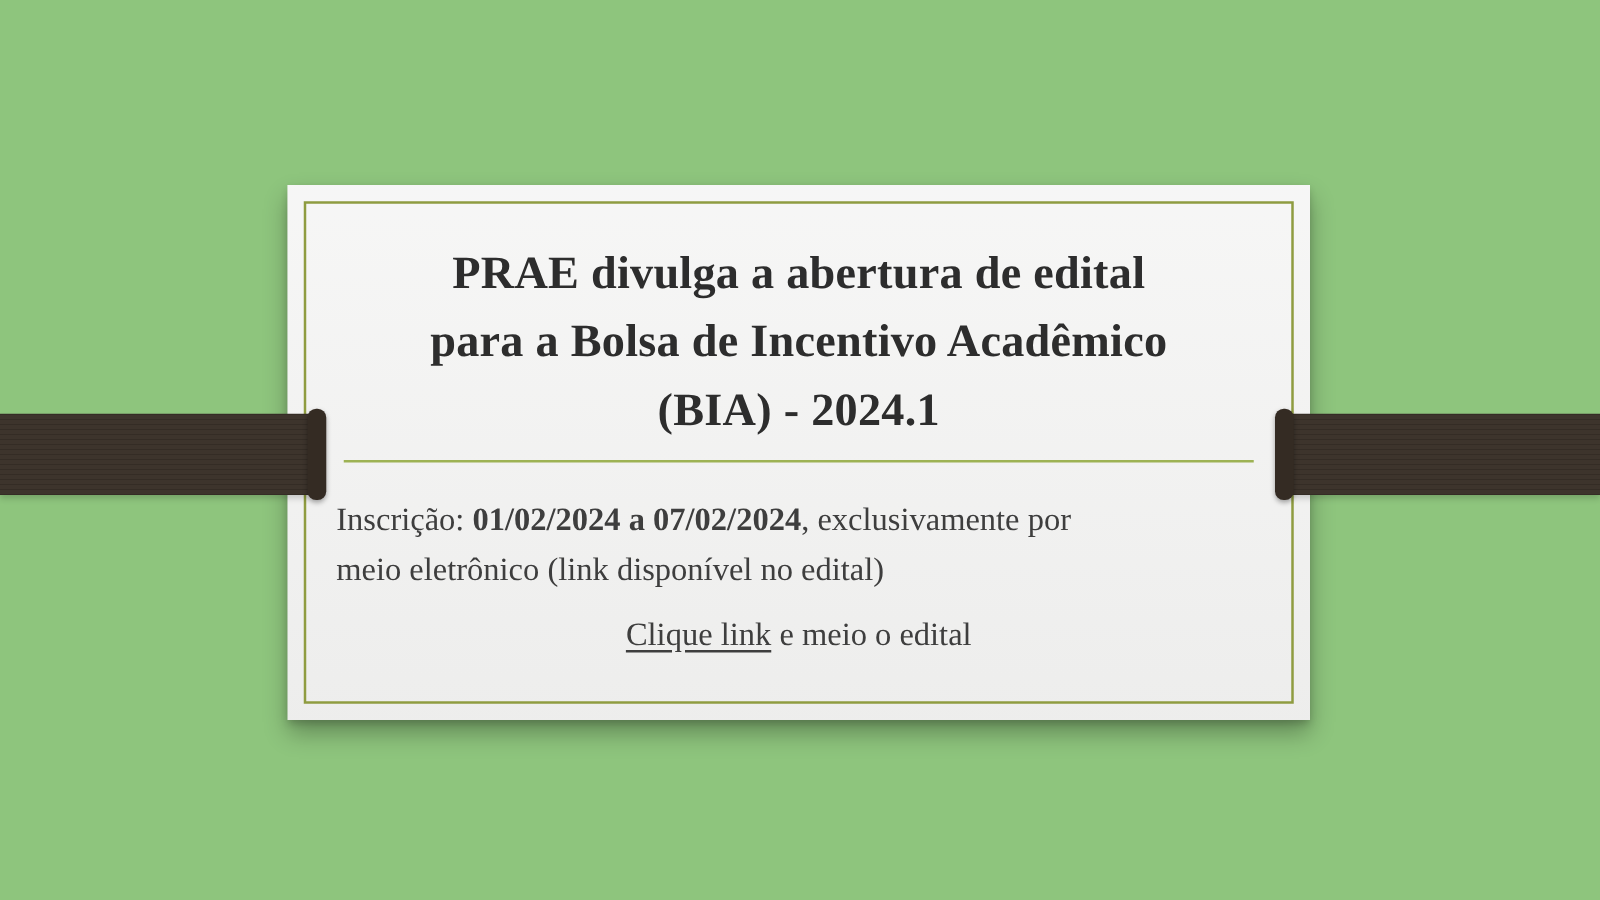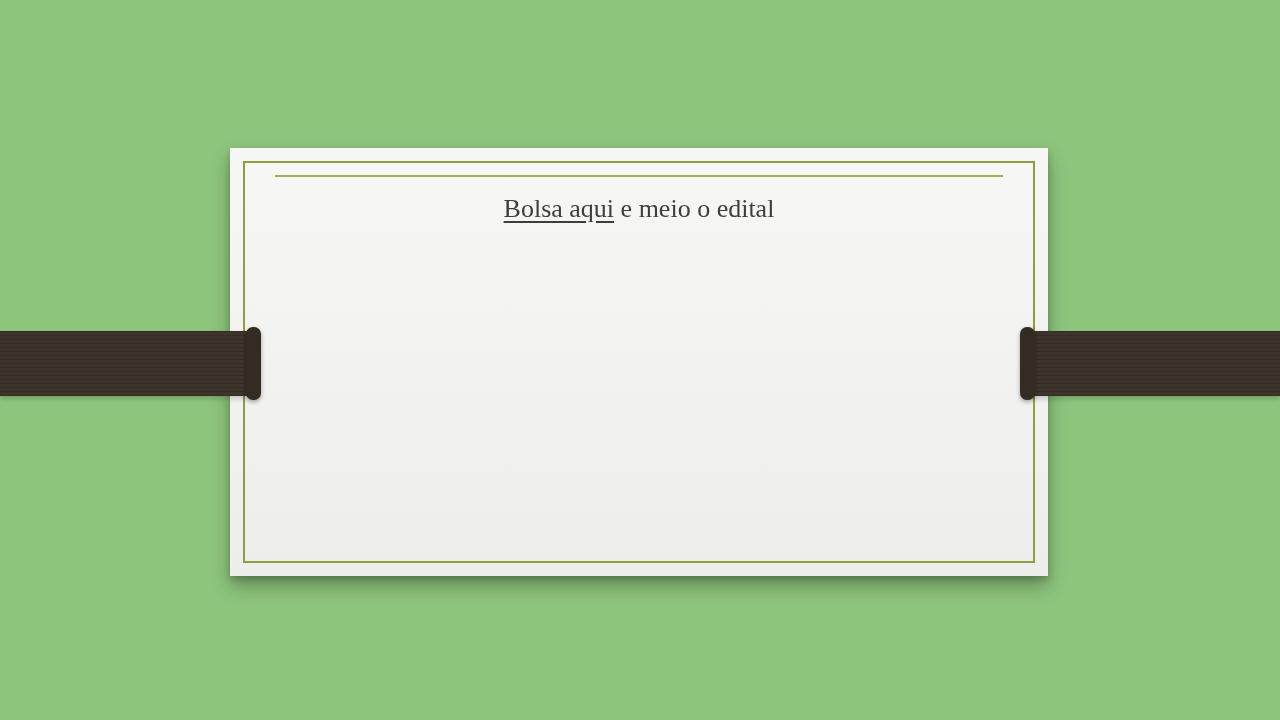--- a/index.html
+++ b/index.html
@@ -97,25 +97,31 @@
   .ribbon-cap.right{left:1020px;}
 </style>
 </head>
 <body>
 
 <div class="stage">
 
   <div class="card">
     <div class="card-frame">
 
+      <h1 class="slide-title">
+        <span>PRAE divulga a abertura de edital</span>
+        <span>para a Bolsa de Incentivo Acadêmico</span>
+        <span>(BIA) - 2024.1</span>
+      </h1>
 
       <hr class="title-divider">
 
+      <p class="body-paragraph"><span>Inscrição: </span><b>01/02/2024 a 07/02/2024</b><span>, exclusivamente por</span><br><span>meio eletrônico (link disponível no edital)</span></p>
 
-      <p class="link-line"><a class="edital-link">Bolsa aqui</a><span> e meio o edital</span></p>
+      <p class="link-line"><a class="edital-link">Clique link</a><span> e meio o edital</span></p>
 
     </div>
   </div>
 
   <div class="ribbon-band left"></div>
   <div class="ribbon-cap left"></div>
   <div class="ribbon-band right"></div>
   <div class="ribbon-cap right"></div>
 
 </div>

